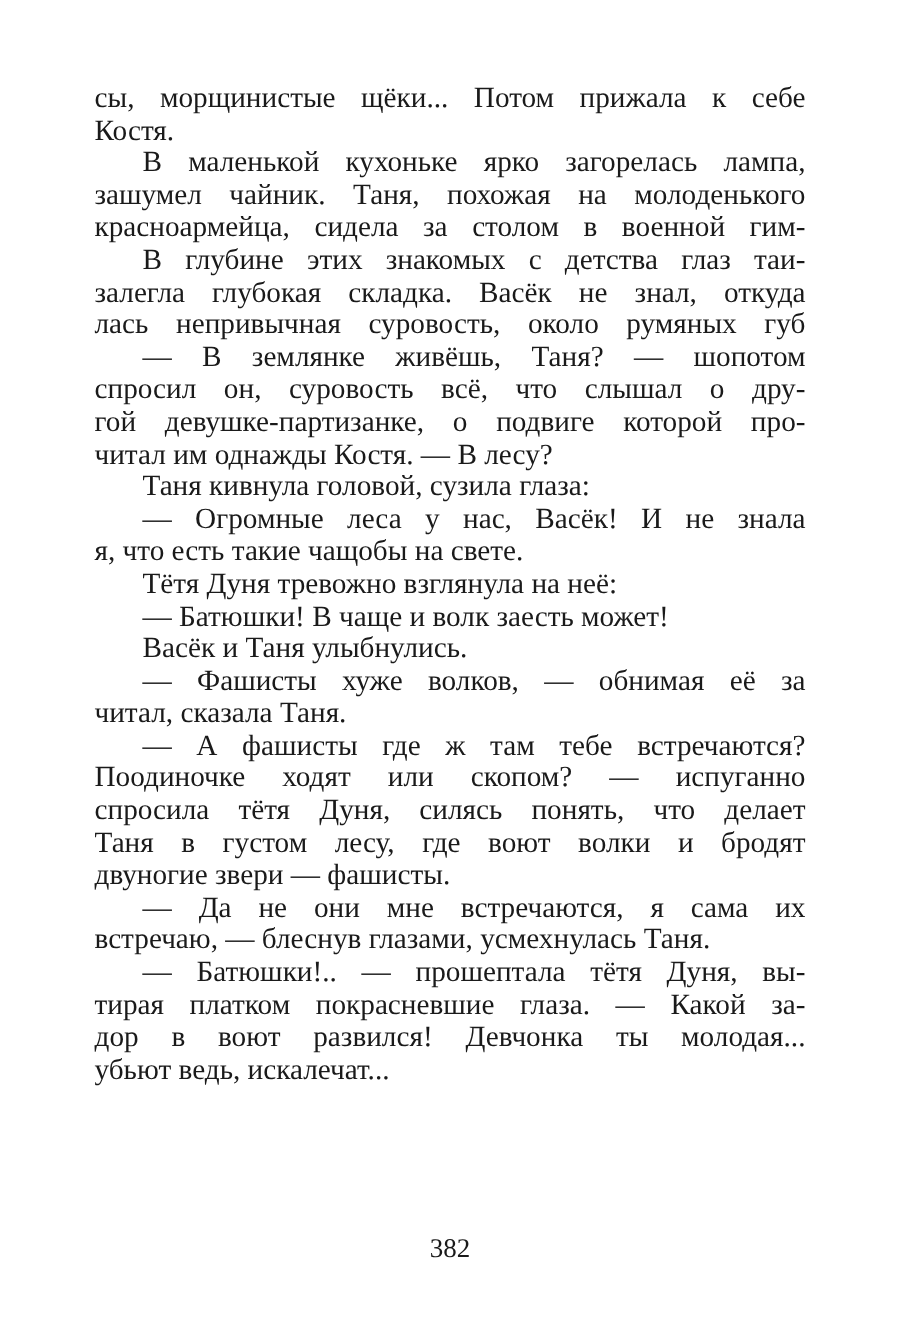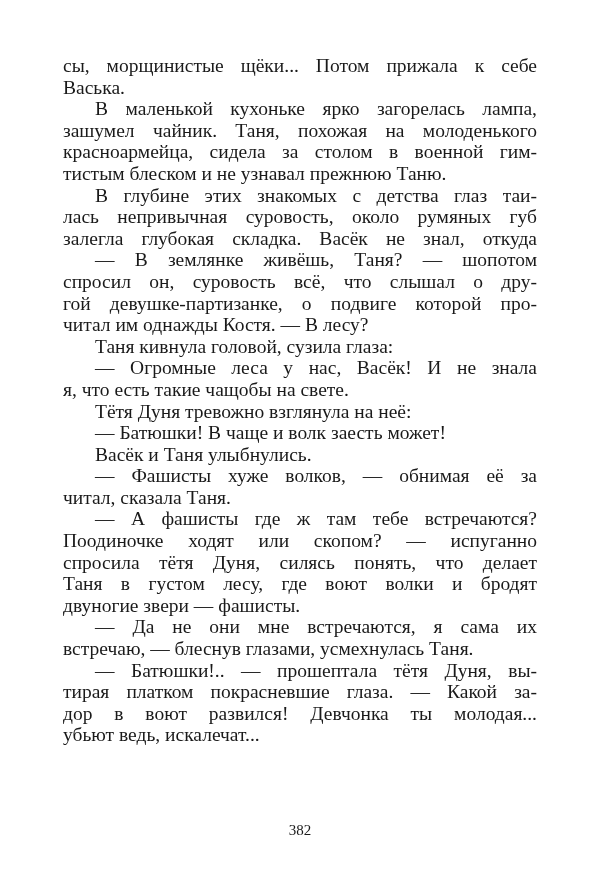--- a/index.html
+++ b/index.html
@@ -9,41 +9,40 @@
     font-family: "Liberation Serif", "DejaVu Serif", serif;
     font-size: 19.5px; line-height: 21.6px; color: #1a1a1a;
     text-align: justify;
   }
   .para { margin: 0; }
   .line { display: block; text-align: justify; text-align-last: justify; white-space: nowrap; height: 21.6px; }
   .line.last { text-align-last: left; }
   .line.first { padding-left: 32px; }
   .page-number {
     position: absolute; left: 0; width: 600px; top: 822px; text-align: center;
-    font-family: "Liberation Serif", "DejaVu Serif", serif; font-size: 15px; color: #1a1a1a;
+    font-family: "Liberation Serif", "DejaVu Serif", serif; font-size: 18px; color: #1a1a1a;
   }
 </style>
 </head>
 <body>
 
 <div class="page" id="page">
     <div class="para">
       <span class="line">сы, морщинистые щёки... Потом прижала к себе</span>
-      <span class="line last">Васька.</span>
+      <span class="line last">Костя.</span>
     </div>
     <div class="para">
       <span class="line first">В маленькой кухоньке ярко загорелась лампа,</span>
       <span class="line">зашумел чайник. Таня, похожая на молоденького</span>
       <span class="line">красноармейца, сидела за столом в военной гим-</span>
-      <span class="line last">тистым блеском и не узнавал прежнюю Таню.</span>
     </div>
     <div class="para">
       <span class="line first">В глубине этих знакомых с детства глаз таи-</span>
+      <span class="line">залегла глубокая складка. Васёк не знал, откуда</span>
       <span class="line">лась непривычная суровость, около румяных губ</span>
-      <span class="line">залегла глубокая складка. Васёк не знал, откуда</span>
     </div>
     <div class="para">
       <span class="line first">— В землянке живёшь, Таня? — шопотом</span>
       <span class="line">спросил он, суровость всё, что слышал о дру-</span>
       <span class="line">гой девушке-партизанке, о подвиге которой про-</span>
       <span class="line last">читал им однажды Костя. — В лесу?</span>
     </div>
     <div class="para">
       <span class="line first last">Таня кивнула головой, сузила глаза:</span>
     </div>

